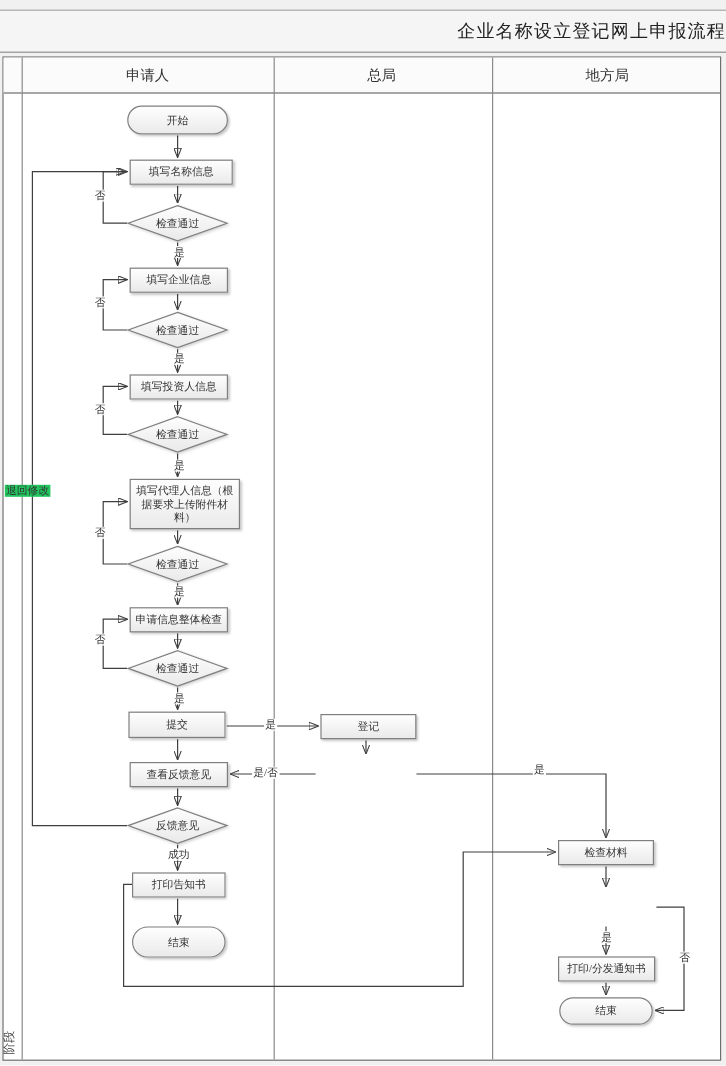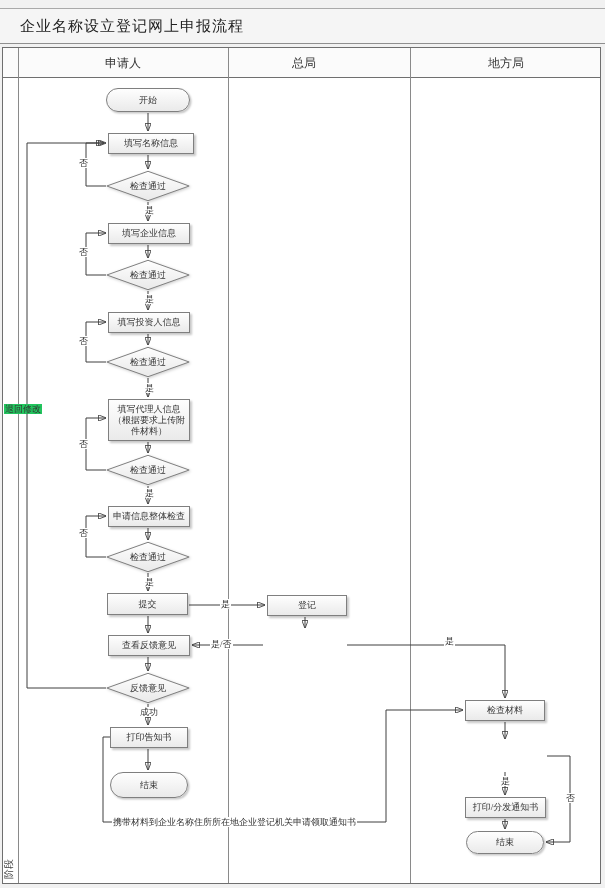--- a/index.html
+++ b/index.html
@@ -12,21 +12,21 @@
   }
   .page{position:absolute;inset:0;width:605px;height:888px;}
 
   
   .titlebar{
     position:absolute;left:0;top:8px;width:605px;height:36px;
     background:#f5f5f5;
     border-top:1px solid #a9a9a9;
     border-bottom:1px solid #8f8f8f;
     box-sizing:border-box;
-    display:flex;align-items:center;
+    display:flex;align-items:center;justify-content:flex-end;
   }
   .titlebar .ttl{font-size:15px;color:#222;margin-left:20px;letter-spacing:1px;}
 
   
   .chart-frame{
     position:absolute;left:2px;top:47px;width:599px;height:837px;
     background:#ffffff;border:1px solid #6f6f6f;box-sizing:border-box;
     z-index:0;
   }
   .header-row{
@@ -93,21 +93,21 @@
   <div class="titlebar">
     <span class="ttl">企业名称设立登记网上申报流程</span>
   </div>
 
   <div class="chart-frame"></div>
   <div class="header-row"></div>
   <div class="vdiv" style="left:18px;"></div>
   <div class="vdiv" style="left:228px;"></div>
   <div class="vdiv" style="left:410px;"></div>
   <div class="lane-title" style="left:123px;">申请人</div>
-  <div class="lane-title" style="left:304px;">总局</div>
+  <div class="lane-title" style="left:318px;">总局</div>
   <div class="lane-title" style="left:506px;">地方局</div>
   <div class="phase">阶段</div>
 
   <svg class="connectors" width="605" height="888" viewBox="0 0 605 888">
     <defs>
       <marker id="arr" viewBox="0 0 9 7" refX="8.5" refY="3.5" markerWidth="8" markerHeight="6.5" orient="auto" markerUnits="userSpaceOnUse">
         <path d="M0,0 L9,3.5 L0,7 z" fill="#1a1a1a" stroke="none"></path>
       </marker>
     </defs>
     <path d="M148 113 V131" marker-end="url(#arr)"></path>
@@ -165,21 +165,21 @@
   </div>
   <div class="node rect" style="left:108px;top:312px;width:82px;height:21px;">
     <span>填写投资人信息</span>
   </div>
   <div class="node diamond" style="left:106px;top:347px;width:84px;height:30px;">
     <svg viewBox="0 0 100 100" preserveAspectRatio="none">
         <polygon points="50,1 99,50 50,99 1,50"></polygon>
       </svg>
     <span class="dl">检查通过</span>
   </div>
-  <div class="node rect" style="left:108px;top:399px;width:82px;height:42px;">
+  <div class="node rect" style="left:108px;top:399px;width:92px;height:42px;">
     <span class="pad">填写代理人信息（根据要求上传附件材料）</span>
   </div>
   <div class="node diamond" style="left:106px;top:455px;width:84px;height:30px;">
     <svg viewBox="0 0 100 100" preserveAspectRatio="none">
         <polygon points="50,1 99,50 50,99 1,50"></polygon>
       </svg>
     <span class="dl">检查通过</span>
   </div>
   <div class="node rect" style="left:108px;top:506px;width:82px;height:21px;">
     <span>申请信息整体检查</span>
@@ -233,15 +233,14 @@
   <span class="elabel" style="left:444px;top:636px;">是</span>
   <span class="elabel" style="left:139px;top:707px;">成功</span>
   <span class="elabel" style="left:500px;top:776px;">是</span>
   <span class="elabel" style="left:565px;top:793px;">否</span>
   <span class="elabel" style="left:78px;top:158px;">否</span>
   <span class="elabel" style="left:78px;top:247px;">否</span>
   <span class="elabel" style="left:78px;top:336px;">否</span>
   <span class="elabel" style="left:78px;top:439px;">否</span>
   <span class="elabel" style="left:78px;top:528px;">否</span>
   <span class="elabel" style="left:4px;top:404px;background:#22c55e;">退回修改</span>
-  <span class="elabel" style="left:112px;top:817px;">携带材料到企业名称住所所在地企业登记机关申请领取通知书</span>
 
 </div>
 
 </body></html>

